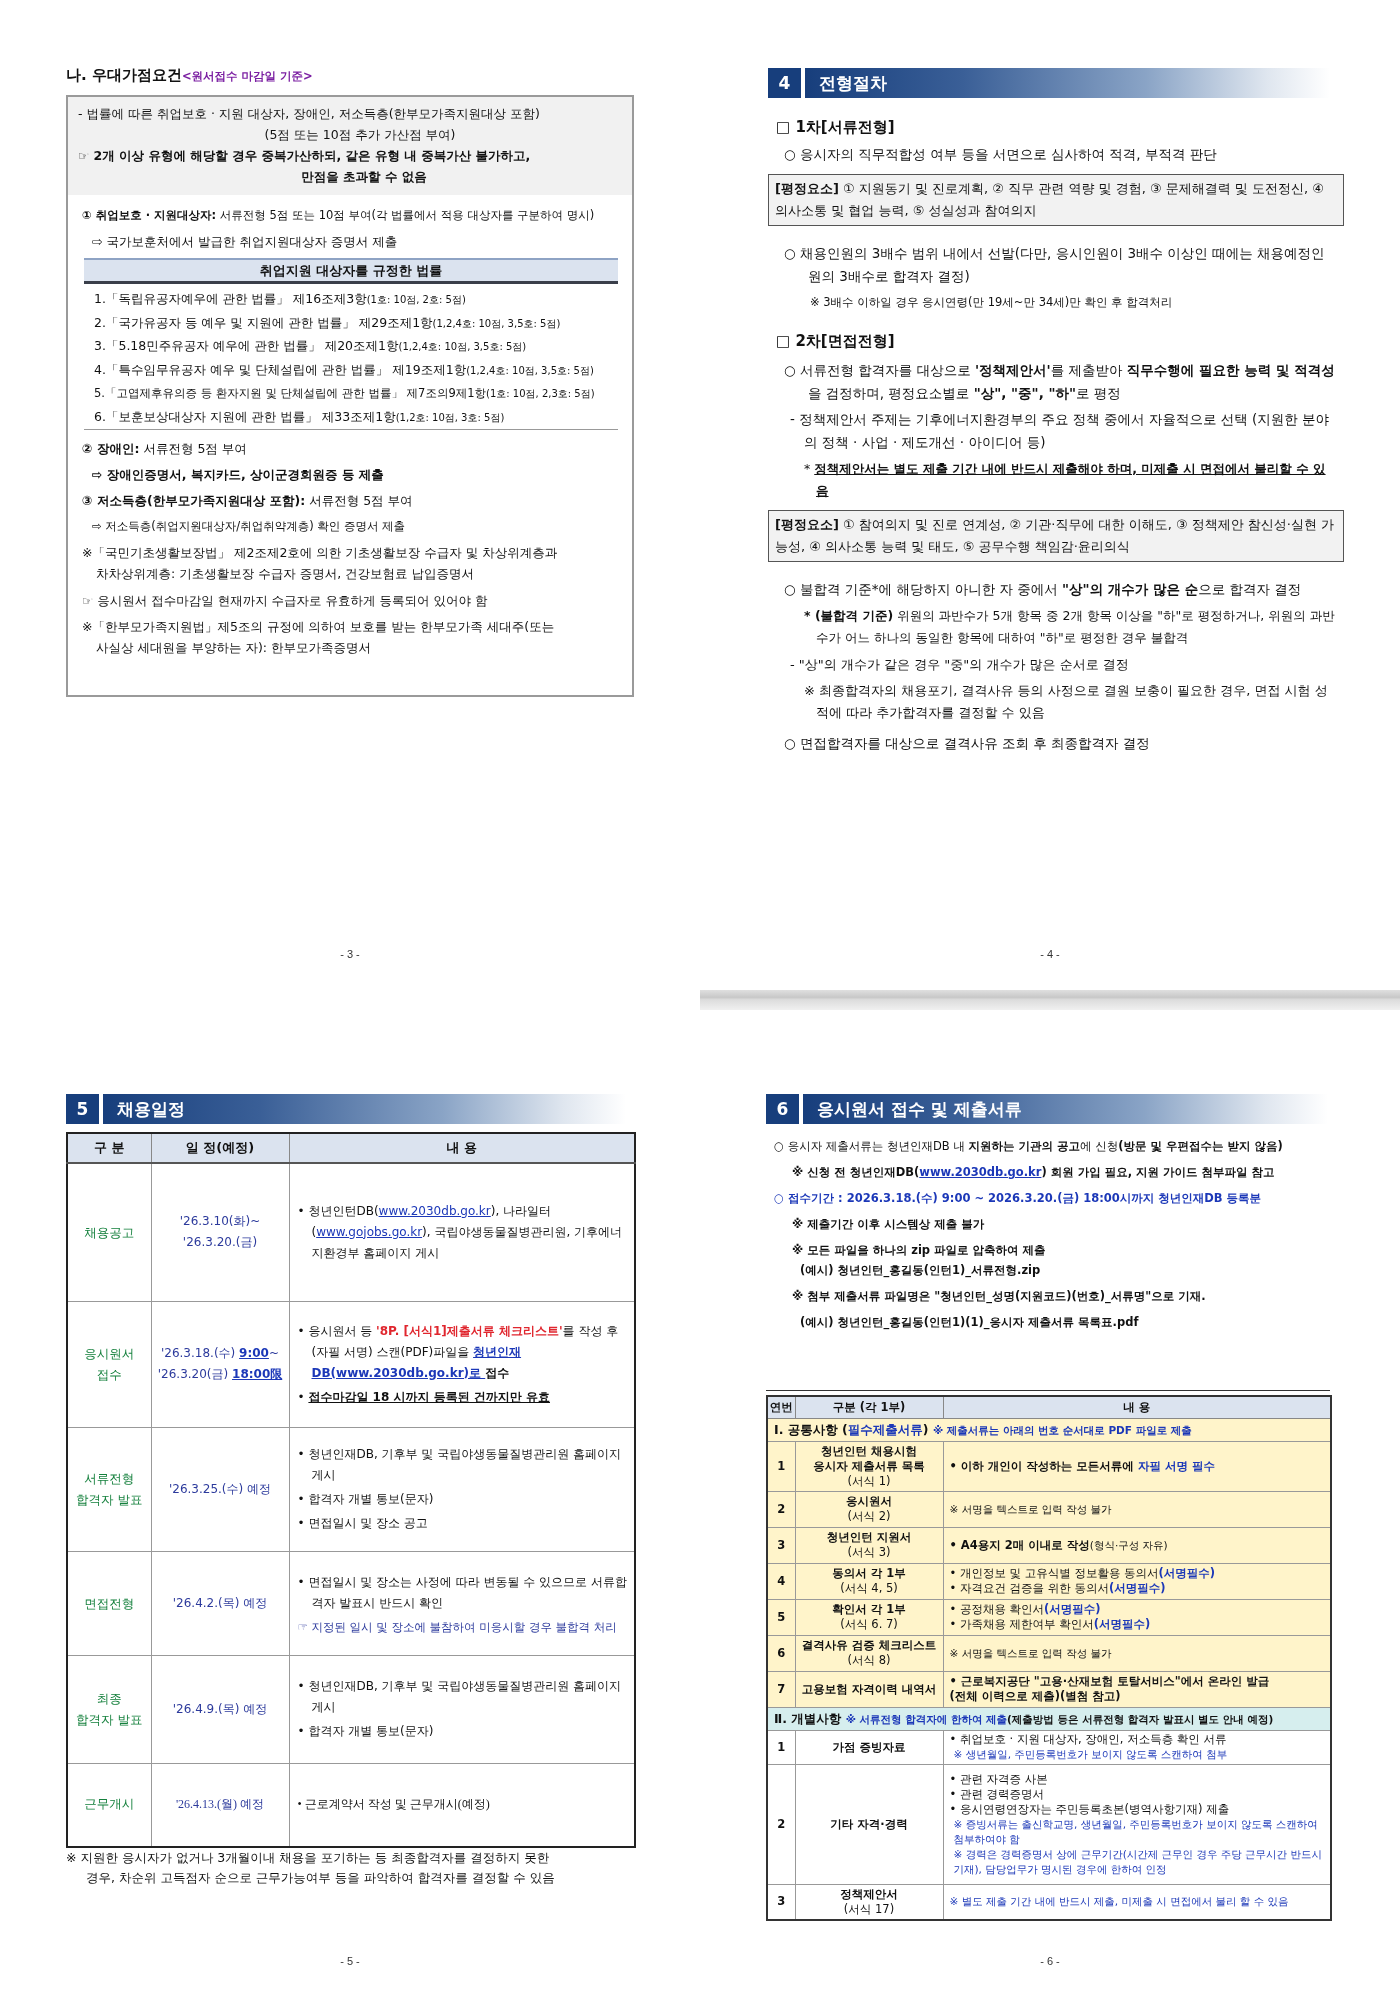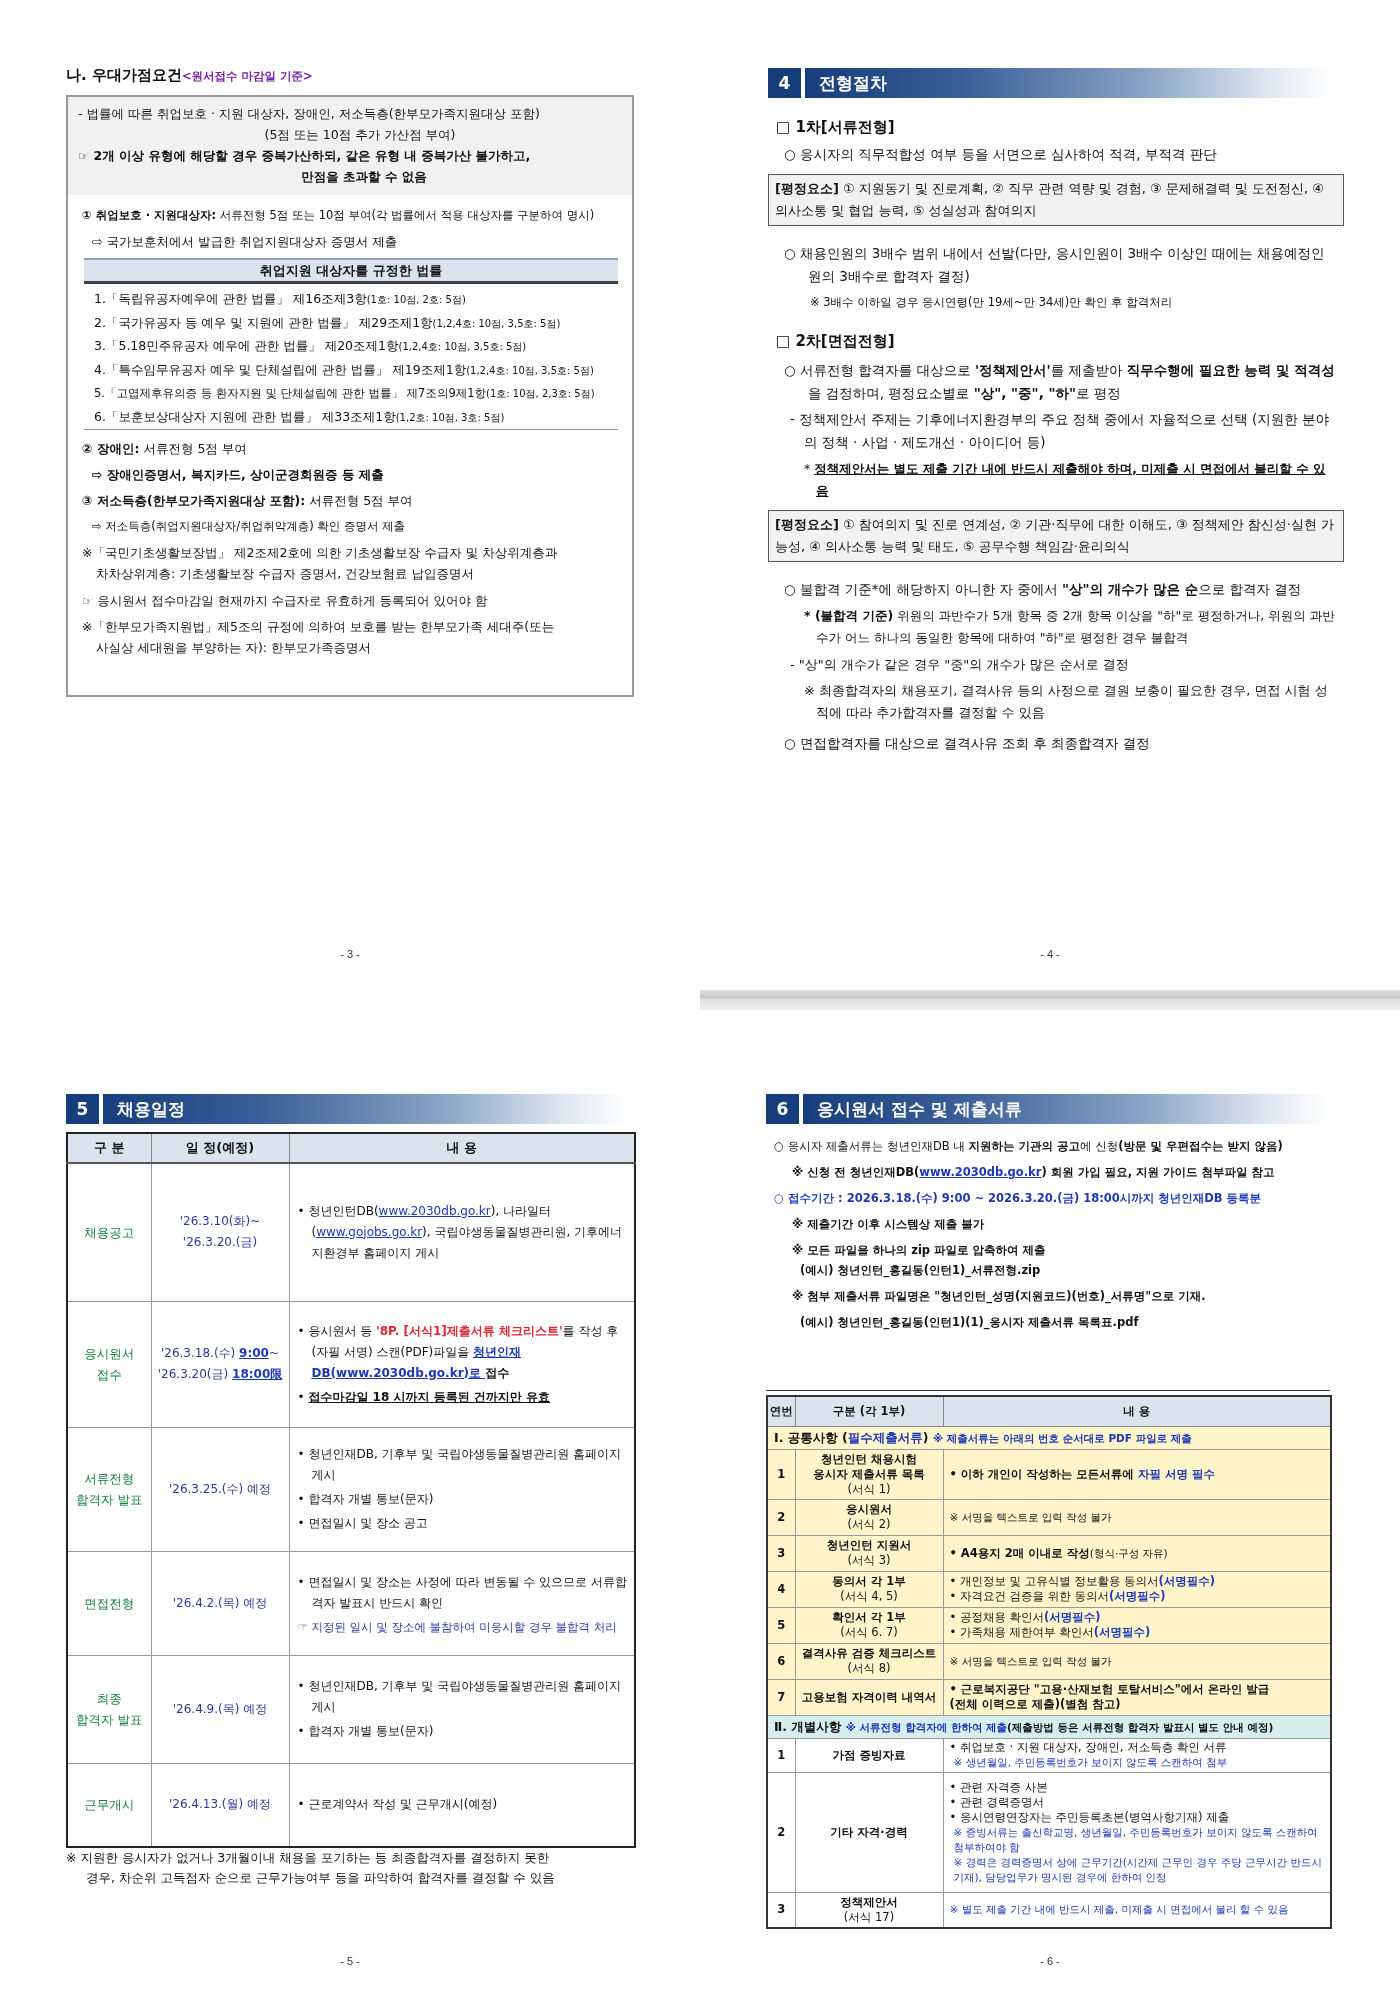--- a/index.html
+++ b/index.html
@@ -78,21 +78,21 @@
   .p6 .sec-head { left: 66px; top: 84px; width: 562px; }
   .p6-content { position: absolute; left: 74px; top: 128px; width: 570px; font-size: 11.5px; }
   .p6-content .l { margin-bottom: 10px; line-height: 16px; }
   .p6-content .n1 { padding-left: 18px; font-weight: bold; }
   .p6-content .ex { padding-left: 26px; font-weight: bold; }
   .p6-content .bl { color: #1c38b8; font-weight: bold; }
   .p6-content .u { text-decoration: underline; color: #1c38b8; }
   .p6-rule { position: absolute; left: 66px; top: 380px; width: 564px; border-top: 1.5px solid #333; }
 
   .docs { position: absolute; left: 66px; top: 385px; width: 566px; border-collapse: collapse; border: 2px solid #333; font-size: 11.5px; }
-  .docs th { background: #dbe3ef; height: 30px; border: 1px solid #888; font-weight: bold; font-size: 11.5px; }
+  .docs th { background: #dbe3ef; height: 22px; border: 1px solid #888; font-weight: bold; font-size: 11.5px; }
   .docs td { border: 1px solid #999; line-height: 15px; }
   .docs td.no { width: 28px; text-align: center; font-weight: bold; }
   .docs td.nm { width: 148px; text-align: center; font-weight: bold; }
   .docs td.nm .f { font-weight: normal; }
   .docs td.ct { padding-left: 6px; }
   .docs tr.sec1 td { background: #fff4ca; }
   .docs tr.sec1-head td { background: #fff4ca; font-weight: bold; font-size: 12.5px; padding: 3px 6px; }
   .docs tr.sec2-head td { background: #d6eeee; font-weight: bold; font-size: 12.5px; padding: 3px 6px; }
   .docs .blb { color: #1c38b8; font-weight: bold; }
   .docs .note { color: #1c38b8; font-size: 10.5px; padding-left: 4px; }
@@ -259,21 +259,21 @@
             <div>합격자 발표</div>
           </td>
         <td class="date">'26.4.9.(목) 예정</td>
         <td class="cont">
           <ul>
             <li>청년인재DB, 기후부 및 국립야생동물질병관리원 홈페이지 게시</li>
             <li>합격자 개별 통보(문자)</li>
           </ul>
         </td>
       </tr>
-      <tr style="height:84px;">
+      <tr style="height:84px;font-family:Liberation Serif, serif;">
         <td class="cat">근무개시</td>
         <td class="date">'26.4.13.(월) 예정</td>
         <td class="cont">
             <ul>
               <li>근로계약서 작성 및 근무개시(예정)</li>
             </ul>
           </td>
       </tr>
     </tbody>
   </table>

